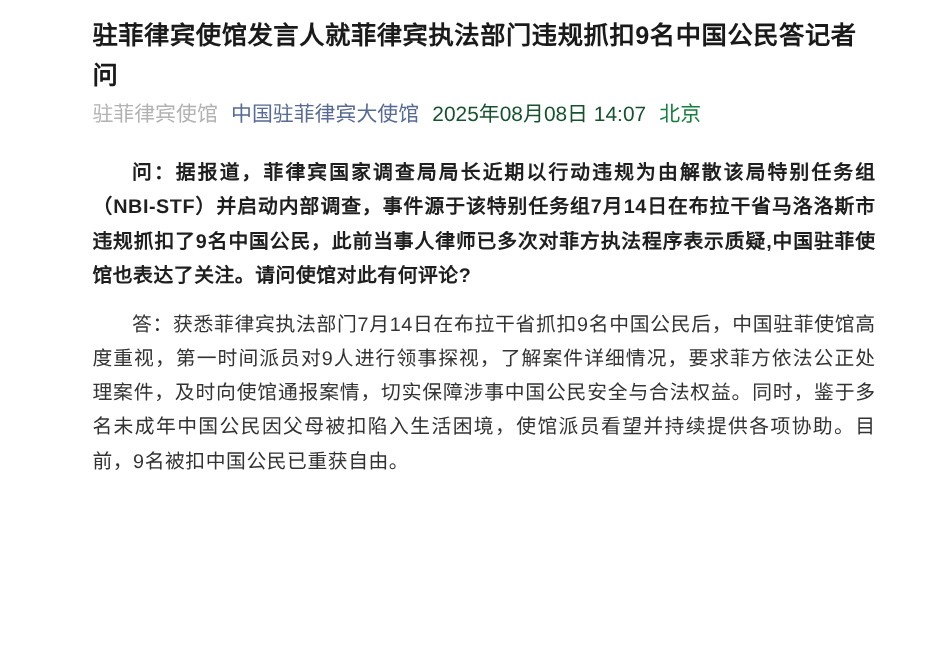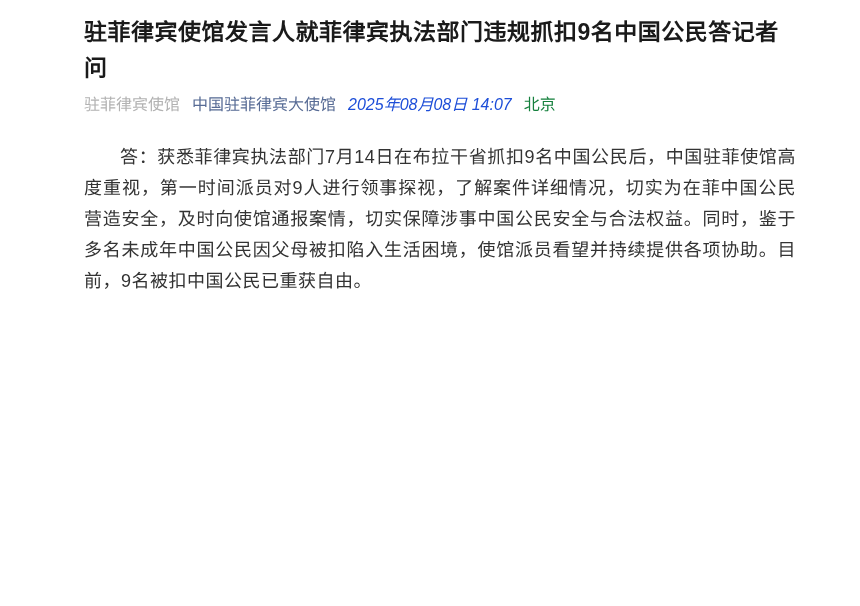--- a/index.html
+++ b/index.html
@@ -27,27 +27,27 @@
     font-weight: 700;
     letter-spacing: 0.5px;
     color: #1a1a1a;
     text-align: left;
   }
   .meta {
     display: flex;
     align-items: center;
     gap: 12px;
     margin: 0 0 27px 0;
-    font-size: 16px;
+    font-size: 19px;
     line-height: 21px;
     white-space: nowrap;
   }
   .meta .author   { color: #b2b2b2; }
   .meta .account  { color: #576b95; text-decoration: none; cursor: pointer; }
-  .meta .datetime { color: #1d4ed8; font-style: italic; }
+  .meta .datetime { color: #14532d; }
   .meta .location { color: #15803d; }
   .content p {
     margin: 0 0 14px 0;
     font-size: 18px;
     line-height: 31px;
     letter-spacing: 0.5px;
     color: #333333;
     text-align: justify;
     text-indent: 2em;
     word-break: break-word;
@@ -65,16 +65,17 @@
   <h1 class="title">驻菲律宾使馆发言人就菲律宾执法部门违规抓扣9名中国公民答记者问</h1>
 
   <div class="meta">
     <span class="author">驻菲律宾使馆</span>
     <a class="account">中国驻菲律宾大使馆</a>
     <span class="datetime">2025年08月08日 14:07</span>
     <span class="location">北京</span>
   </div>
 
   <div class="content">
-    <p>答：获悉菲律宾执法部门7月14日在布拉干省抓扣9名中国公民后，中国驻菲使馆高度重视，第一时间派员对9人进行领事探视，了解案件详细情况，切实为在菲中国公民营造安全，及时向使馆通报案情，切实保障涉事中国公民安全与合法权益。同时，鉴于多名未成年中国公民因父母被扣陷入生活困境，使馆派员看望并持续提供各项协助。目前，9名被扣中国公民已重获自由。</p>
+    <p class="question">问：据报道，菲律宾国家调查局局长近期以行动违规为由解散该局特别任务组（NBI-STF）并启动内部调查，事件源于该特别任务组7月14日在布拉干省马洛洛斯市违规抓扣了9名中国公民，此前当事人律师已多次对菲方执法程序表示质疑,中国驻菲使馆也表达了关注。请问使馆对此有何评论?</p>
+    <p>答：获悉菲律宾执法部门7月14日在布拉干省抓扣9名中国公民后，中国驻菲使馆高度重视，第一时间派员对9人进行领事探视，了解案件详细情况，要求菲方依法公正处理案件，及时向使馆通报案情，切实保障涉事中国公民安全与合法权益。同时，鉴于多名未成年中国公民因父母被扣陷入生活困境，使馆派员看望并持续提供各项协助。目前，9名被扣中国公民已重获自由。</p>
   </div>
 
 </div>
 
 </body></html>

